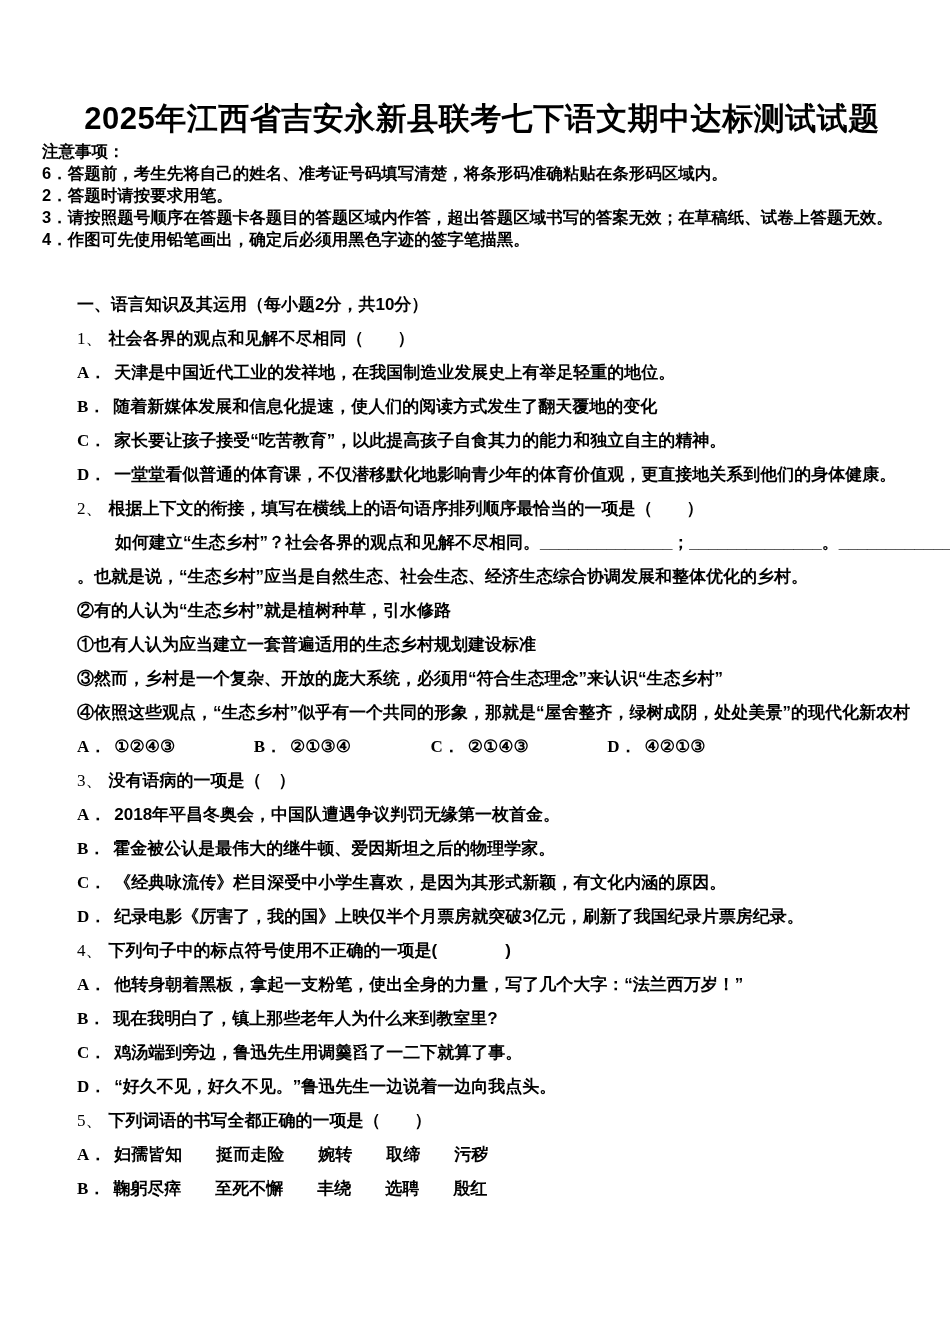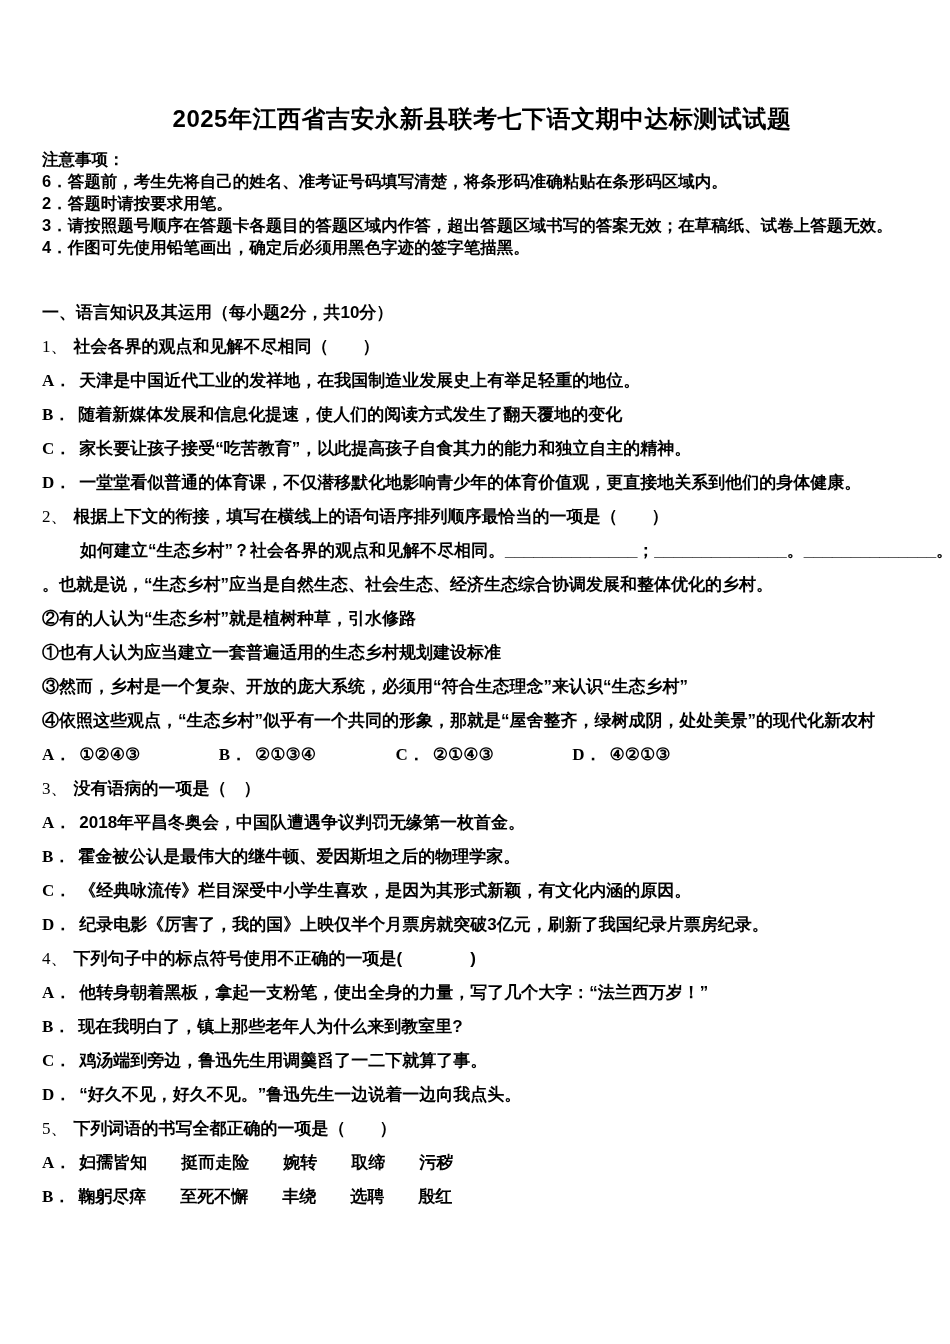--- a/index.html
+++ b/index.html
@@ -11,34 +11,34 @@
     overflow:hidden;
   }
   .page{
     box-sizing:border-box;
     width:950px;height:1344px;
     padding:104px 28px 0 42px;
     background:#ffffff;
   }
   .title{
     margin:0;
-    font-size:24px;
+    font-size:31px;
     line-height:30px;
     font-weight:bold;
     text-align:center;
     letter-spacing:0.5px;
   }
-  .notice{margin-top:14px;}
+  .notice{margin-top:6px;}
   .notice-line{
     margin:0;
     font-size:16.5px;
     line-height:22px;
     font-weight:bold;
   }
-  .qa{margin-top:38px;}
+  .qa{margin-top:38px;margin-left:35px;}
   .qa p{
     margin:0;
     font-size:17px;
     line-height:34px;
     font-weight:bold;
     white-space:nowrap;
   }
   .section-heading{font-weight:bold;}
   .qnum{
     font-family:"Liberation Serif",serif;

